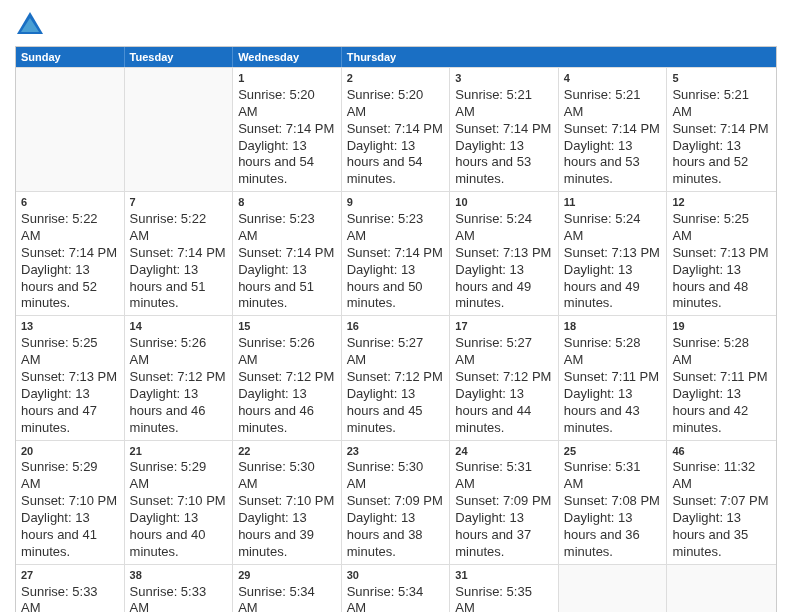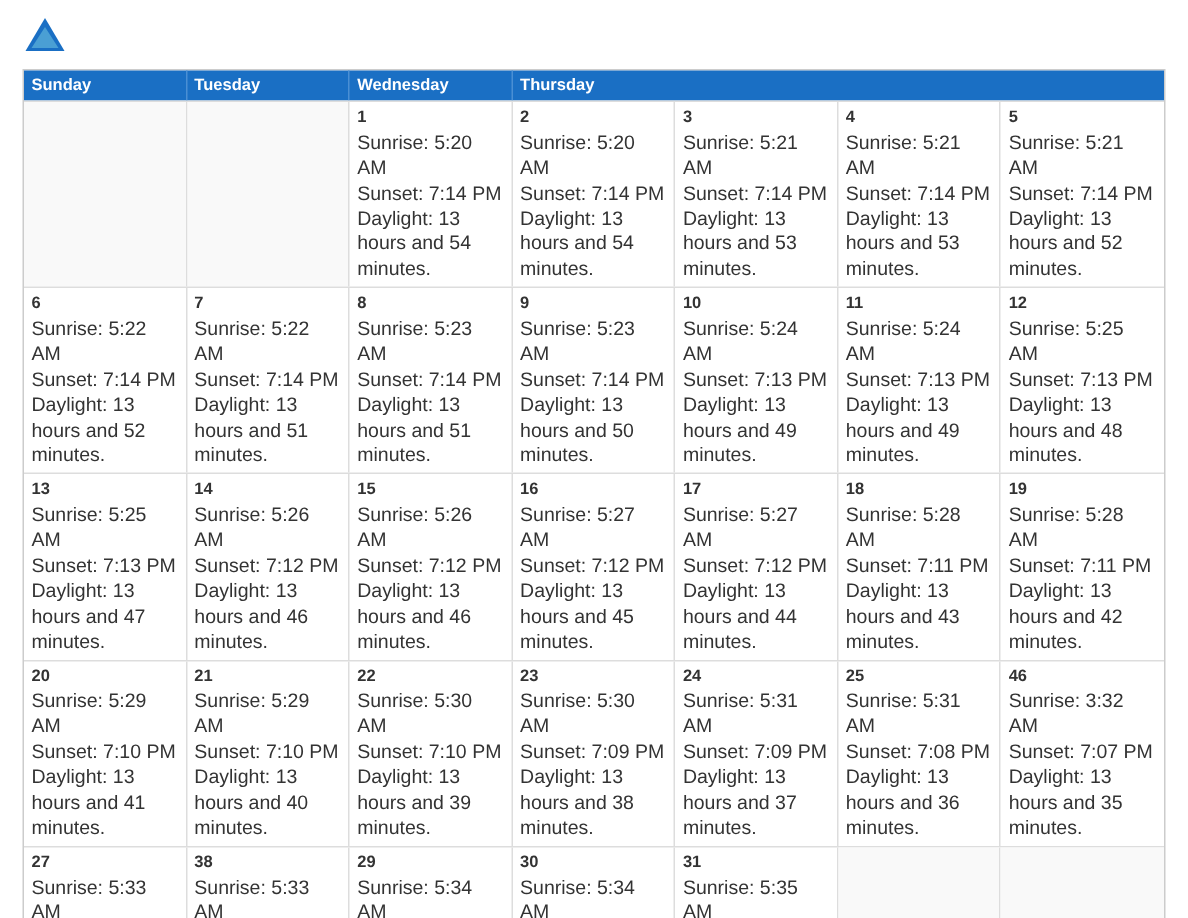--- a/index.html
+++ b/index.html
@@ -294,21 +294,21 @@
 Daylight: 13 hours and 37 minutes.</div>
           </div>
           <div class="cal-cell">
             <div class="day-num">25</div>
             <div class="cell-info" style="white-space: pre-line;">Sunrise: 5:31 AM
 Sunset: 7:08 PM
 Daylight: 13 hours and 36 minutes.</div>
           </div>
           <div class="cal-cell">
             <div class="day-num">46</div>
-            <div class="cell-info" style="white-space: pre-line;">Sunrise: 3:32 AM
+            <div class="cell-info" style="white-space: pre-line;">Sunrise: 11:32 AM
 Sunset: 7:07 PM
 Daylight: 13 hours and 35 minutes.</div>
           </div>
         </div>
         <div class="cal-row">
           <div class="cal-cell">
             <div class="day-num">27</div>
             <div class="cell-info" style="white-space: pre-line;">Sunrise: 5:33 AM
 Sunset: 7:07 PM
 Daylight: 13 hours and 34 minutes.</div>

